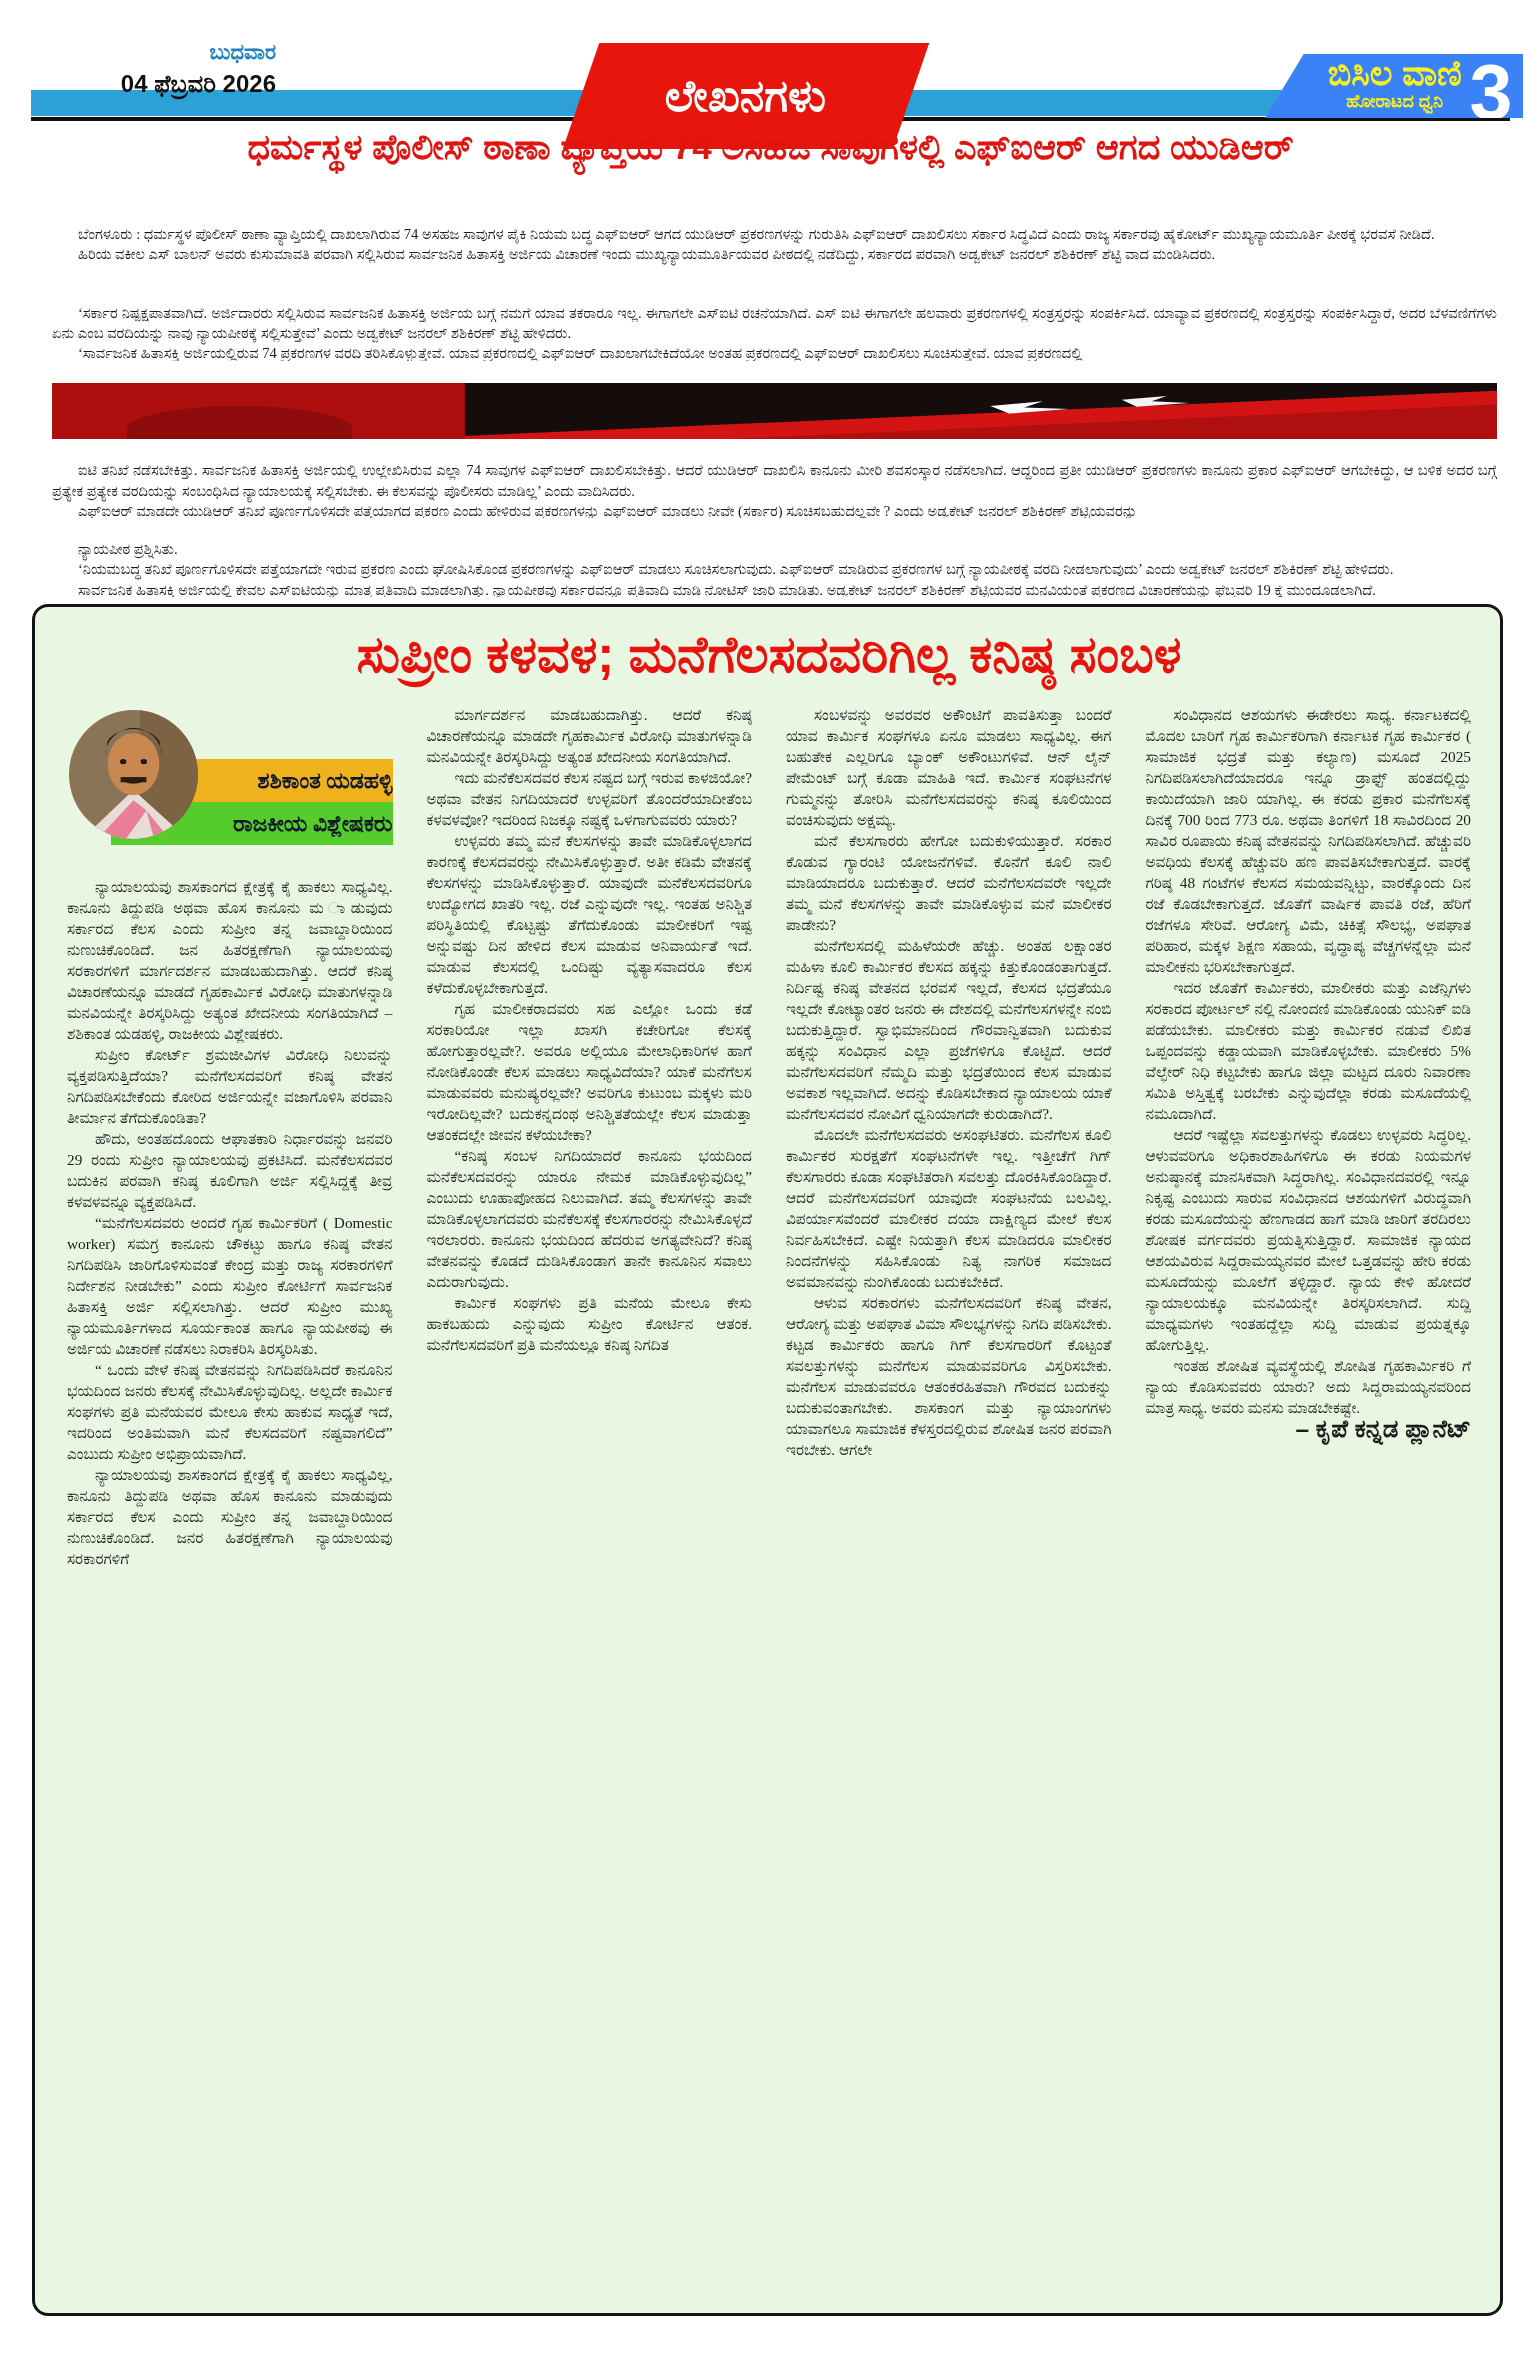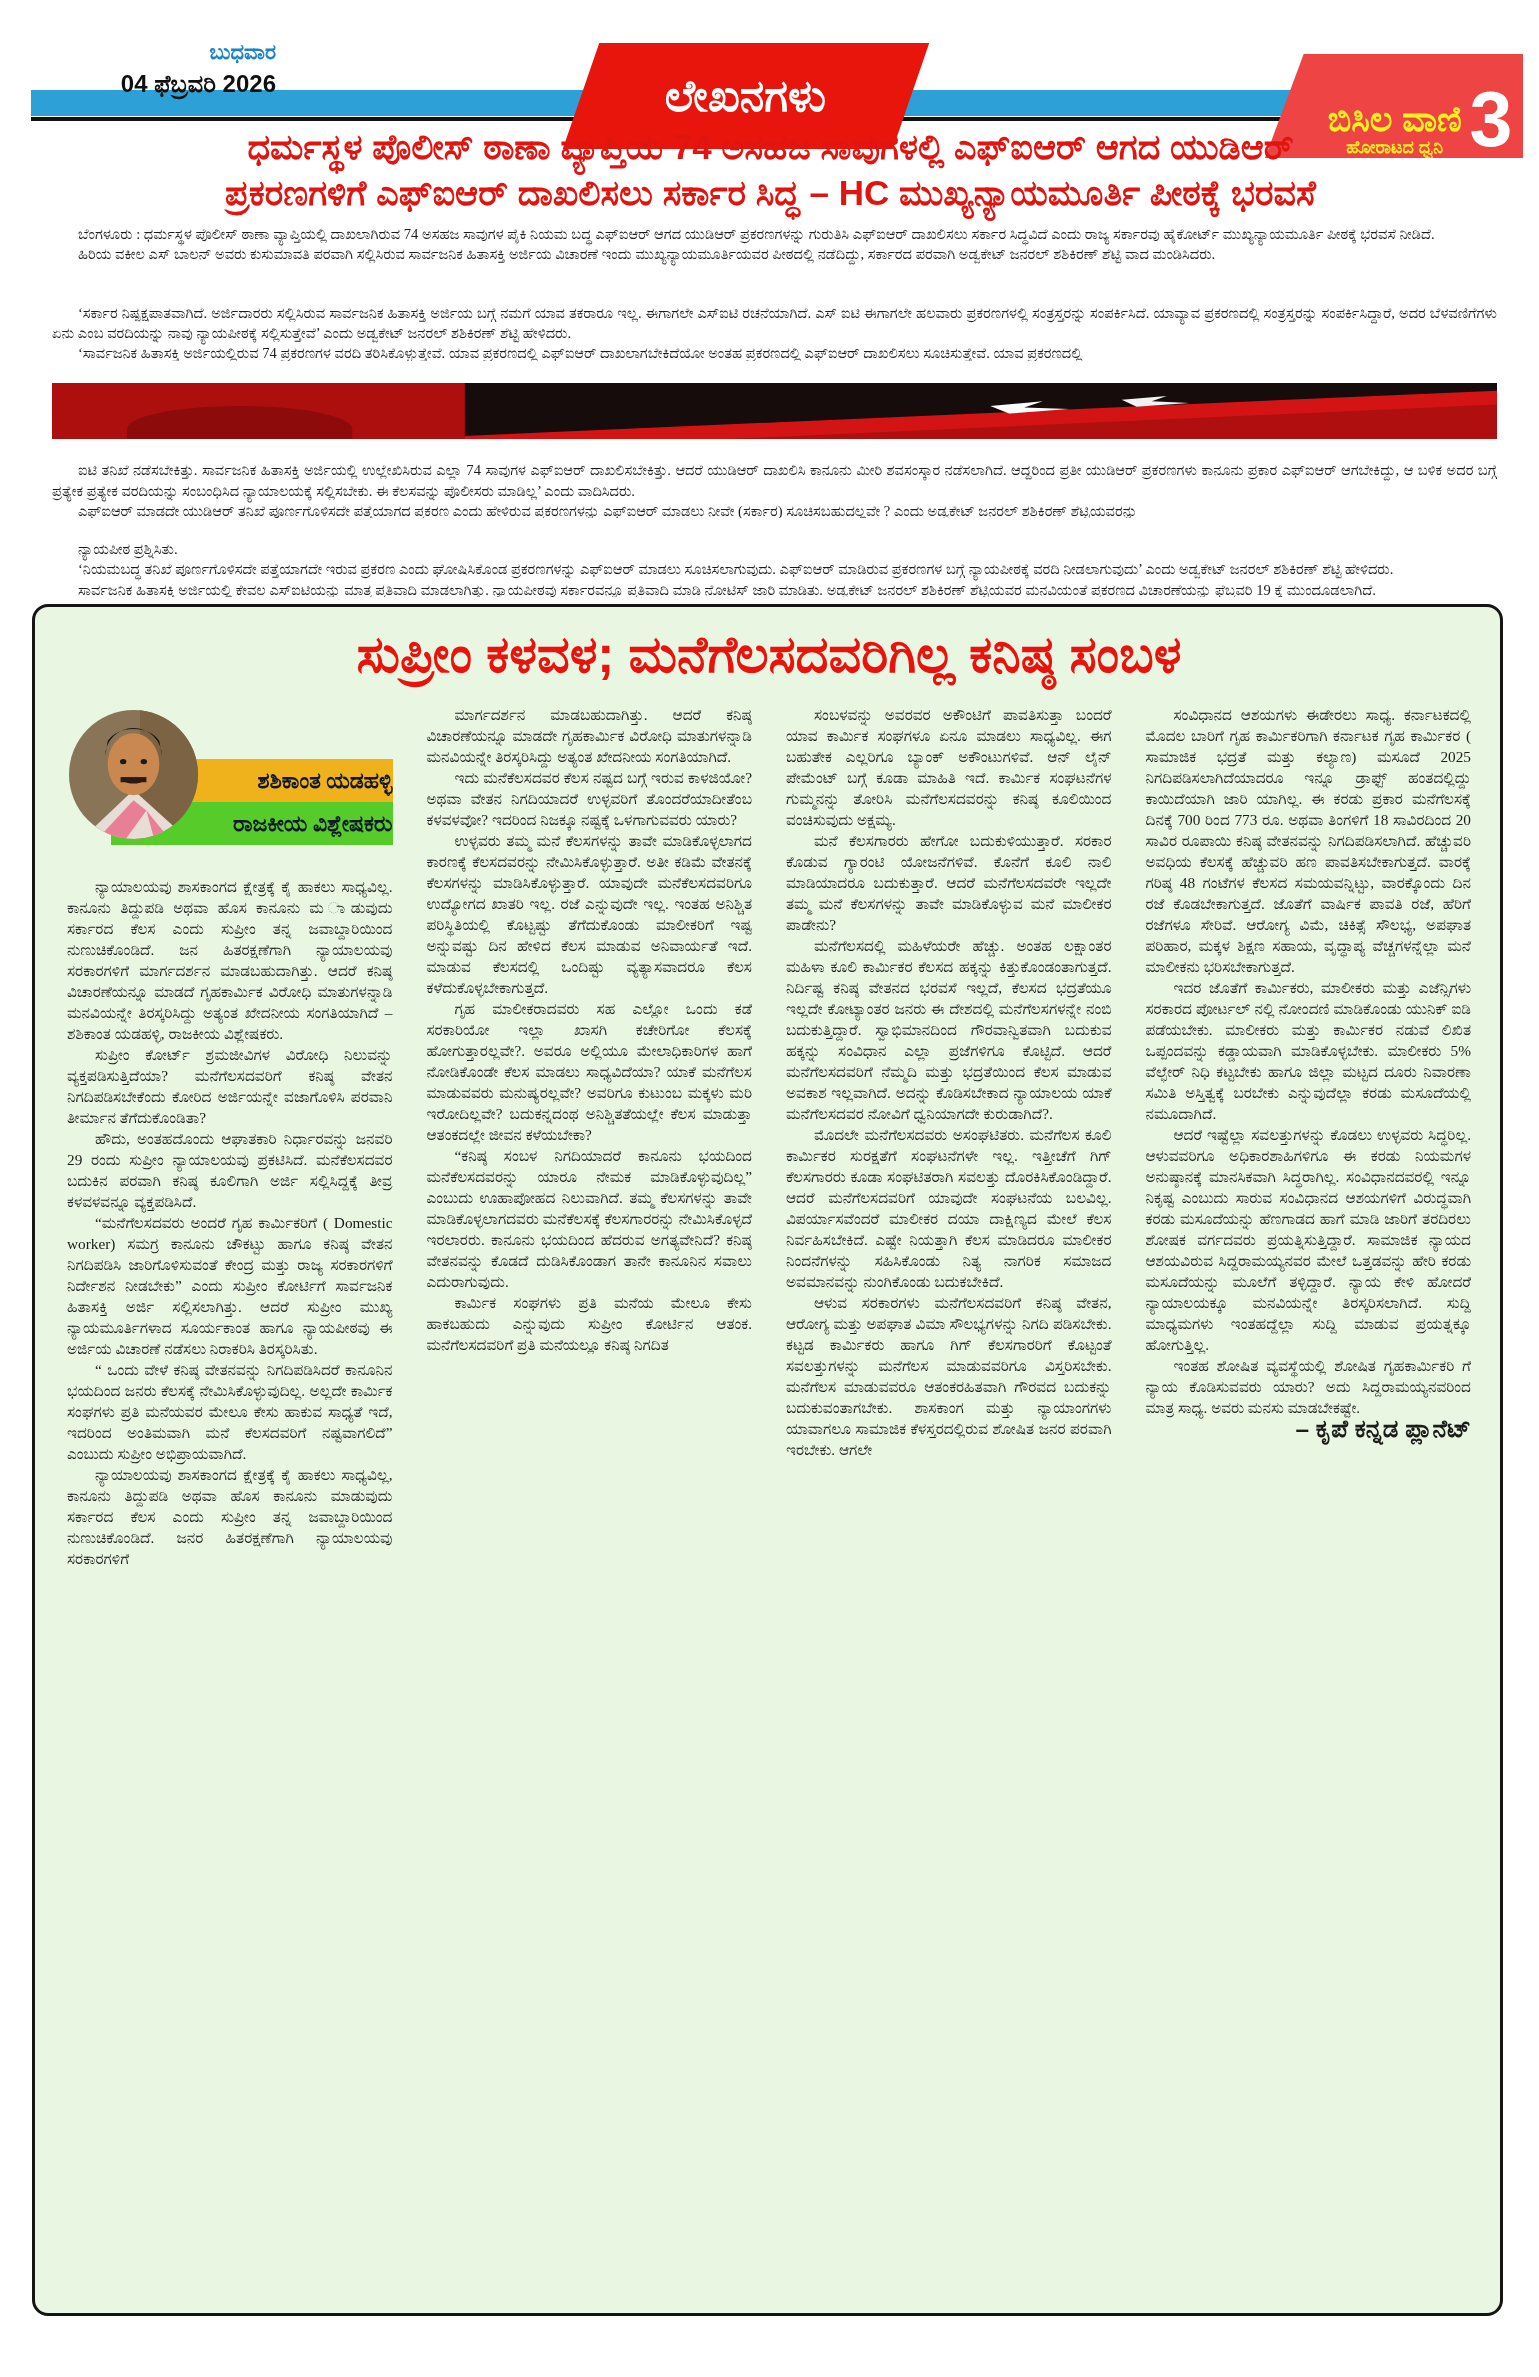--- a/index.html
+++ b/index.html
@@ -9,22 +9,22 @@
   
   .topbar{position:absolute;left:31px;top:90px;width:1479px;height:26px;background:#2da0d8;}
   .toprule{position:absolute;left:31px;top:117px;width:1479px;height:3.8px;background:#111;}
   .datebox{position:absolute;left:46px;top:40px;width:230px;text-align:right;}
   .weekday{color:#1d83c8;font-weight:bold;font-size:21px;font-family:"Liberation Sans",sans-serif;}
   .dateline{font-size:24px;font-weight:bold;color:#101010;margin-top:6px;font-family:Liberation Sans, sans-serif;}
   .red-flag{position:absolute;left:581px;top:43px;width:330px;height:106px;background:#e8150d;
             transform:skewX(-19deg);display:flex;align-items:center;justify-content:center;}
   .red-flag .lbl{transform:skewX(19deg);color:#ffffff;font-size:44px;font-weight:800;
                  font-family:"Liberation Sans",sans-serif;}
-  .masthead{position:absolute;left:1265px;top:54px;width:258px;height:104px;background:#ef4444;
-            clip-path:polygon(15% 0,100% 0,100% 100%,0 100%);display:flex;align-items:flex-end;justify-content:flex-end;}
+  .masthead{position:absolute;left:1265px;top:54px;width:258px;height:64px;background:#3b82f6;
+            clip-path:polygon(15% 0,100% 0,100% 100%,0 100%);display:flex;align-items:flex-start;justify-content:flex-end;}
   .mh-txt{text-align:center;padding-right:4.6px;}
   .mh-title{color:#f8f021;font-size:35px;font-weight:800;font-family:"Liberation Sans",sans-serif;line-height:37px;}
   .mh-tag{color:#f8f021;font-size:17.6px;font-weight:bold;font-family:"Liberation Sans",sans-serif;}
   .mh-page{color:#ffffff;font-size:77px;font-weight:800;font-family:"Liberation Sans",sans-serif;
            line-height:77px;padding:0 10.7px 0 3.1px;}
 
   
   .headline1{position:absolute;left:31px;top:124px;width:1479px;text-align:center;color:#e01510;
              font-family:"Liberation Sans",sans-serif;font-weight:800;font-size:35px;line-height:46px;}
   .a1cols{position:absolute;left:52px;top:224px;width:1445px;height:373px;display:flex;gap:21px;flex-direction:column;}
@@ -73,21 +73,20 @@
   <div class="masthead">
     <div class="mh-txt">
       <div class="mh-title">ಬಿಸಿಲ ವಾಣಿ</div>
       <div class="mh-tag">ಹೋರಾಟದ ಧ್ವನಿ</div>
     </div>
     <div class="mh-page">3</div>
   </div>
 
   <div class="headline1">
     <div>ಧರ್ಮಸ್ಥಳ ಪೊಲೀಸ್ ಠಾಣಾ ವ್ಯಾಪ್ತಿಯ 74 ಅಸಹಜ ಸಾವುಗಳಲ್ಲಿ ಎಫ್‌ಐಆರ್ ಆಗದ ಯುಡಿಆರ್</div>
-    <div>ಪ್ರಕರಣಗಳಿಗೆ ಎಫ್‌ಐಆರ್ ದಾಖಲಿಸಲು ಸರ್ಕಾರ ಸಿದ್ಧ – HC ಮುಖ್ಯನ್ಯಾಯಮೂರ್ತಿ ಪೀಠಕ್ಕೆ ಭರವಸೆ</div>
   </div>
 
   <div class="a1cols">
     <div class="a1col">
       <p>ಬೆಂಗಳೂರು : ಧರ್ಮಸ್ಥಳ ಪೊಲೀಸ್ ಠಾಣಾ ವ್ಯಾಪ್ತಿಯಲ್ಲಿ ದಾಖಲಾಗಿರುವ 74 ಅಸಹಜ ಸಾವುಗಳ ಪೈಕಿ ನಿಯಮ ಬದ್ಧ ಎಫ್‌ಐಆರ್ ಆಗದ ಯುಡಿಆರ್ ಪ್ರಕರಣಗಳನ್ನು ಗುರುತಿಸಿ ಎಫ್‌ಐಆರ್ ದಾಖಲಿಸಲು ಸರ್ಕಾರ ಸಿದ್ಧವಿದೆ ಎಂದು ರಾಜ್ಯ ಸರ್ಕಾರವು ಹೈಕೋರ್ಟ್ ಮುಖ್ಯನ್ಯಾಯಮೂರ್ತಿ ಪೀಠಕ್ಕೆ ಭರವಸೆ ನೀಡಿದೆ.</p>
       <p>ಹಿರಿಯ ವಕೀಲ ಎಸ್ ಬಾಲನ್ ಅವರು ಕುಸುಮಾವತಿ ಪರವಾಗಿ ಸಲ್ಲಿಸಿರುವ ಸಾರ್ವಜನಿಕ ಹಿತಾಸಕ್ತಿ ಅರ್ಜಿಯ ವಿಚಾರಣೆ ಇಂದು ಮುಖ್ಯನ್ಯಾಯಮೂರ್ತಿಯವರ ಪೀಠದಲ್ಲಿ ನಡೆದಿದ್ದು, ಸರ್ಕಾರದ ಪರವಾಗಿ ಅಡ್ವಕೇಟ್ ಜನರಲ್ ಶಶಿಕಿರಣ್ ಶೆಟ್ಟಿ ವಾದ ಮಂಡಿಸಿದರು.</p>
     </div>
     <div class="a1col">
       <p>‘ಸರ್ಕಾರ ನಿಷ್ಪಕ್ಷಪಾತವಾಗಿದೆ. ಅರ್ಜಿದಾರರು ಸಲ್ಲಿಸಿರುವ ಸಾರ್ವಜನಿಕ ಹಿತಾಸಕ್ತಿ ಅರ್ಜಿಯ ಬಗ್ಗೆ ನಮಗೆ ಯಾವ ತಕರಾರೂ ಇಲ್ಲ. ಈಗಾಗಲೇ ಎಸ್‌ಐಟಿ ರಚನೆಯಾಗಿದೆ. ಎಸ್ ಐಟಿ ಈಗಾಗಲೇ ಹಲವಾರು ಪ್ರಕರಣಗಳಲ್ಲಿ ಸಂತ್ರಸ್ತರನ್ನು ಸಂಪರ್ಕಿಸಿದೆ. ಯಾವ್ಯಾವ ಪ್ರಕರಣದಲ್ಲಿ ಸಂತ್ರಸ್ತರನ್ನು ಸಂಪರ್ಕಿಸಿದ್ದಾರೆ, ಅದರ ಬೆಳವಣಿಗೆಗಳು ಏನು ಎಂಬ ವರದಿಯನ್ನು ನಾವು ನ್ಯಾಯಪೀಠಕ್ಕೆ ಸಲ್ಲಿಸುತ್ತೇವೆ’ ಎಂದು ಅಡ್ವಕೇಟ್ ಜನರಲ್ ಶಶಿಕಿರಣ್ ಶೆಟ್ಟಿ ಹೇಳಿದರು.</p>
       <p>‘ಸಾರ್ವಜನಿಕ ಹಿತಾಸಕ್ತಿ ಅರ್ಜಿಯಲ್ಲಿರುವ 74 ಪ್ರಕರಣಗಳ ವರದಿ ತರಿಸಿಕೊಳ್ಳುತ್ತೇವೆ. ಯಾವ ಪ್ರಕರಣದಲ್ಲಿ ಎಫ್‌ಐಆರ್ ದಾಖಲಾಗಬೇಕಿದೆಯೋ ಅಂತಹ ಪ್ರಕರಣದಲ್ಲಿ ಎಫ್‌ಐಆರ್ ದಾಖಲಿಸಲು ಸೂಚಿಸುತ್ತೇವೆ. ಯಾವ ಪ್ರಕರಣದಲ್ಲಿ</p>

